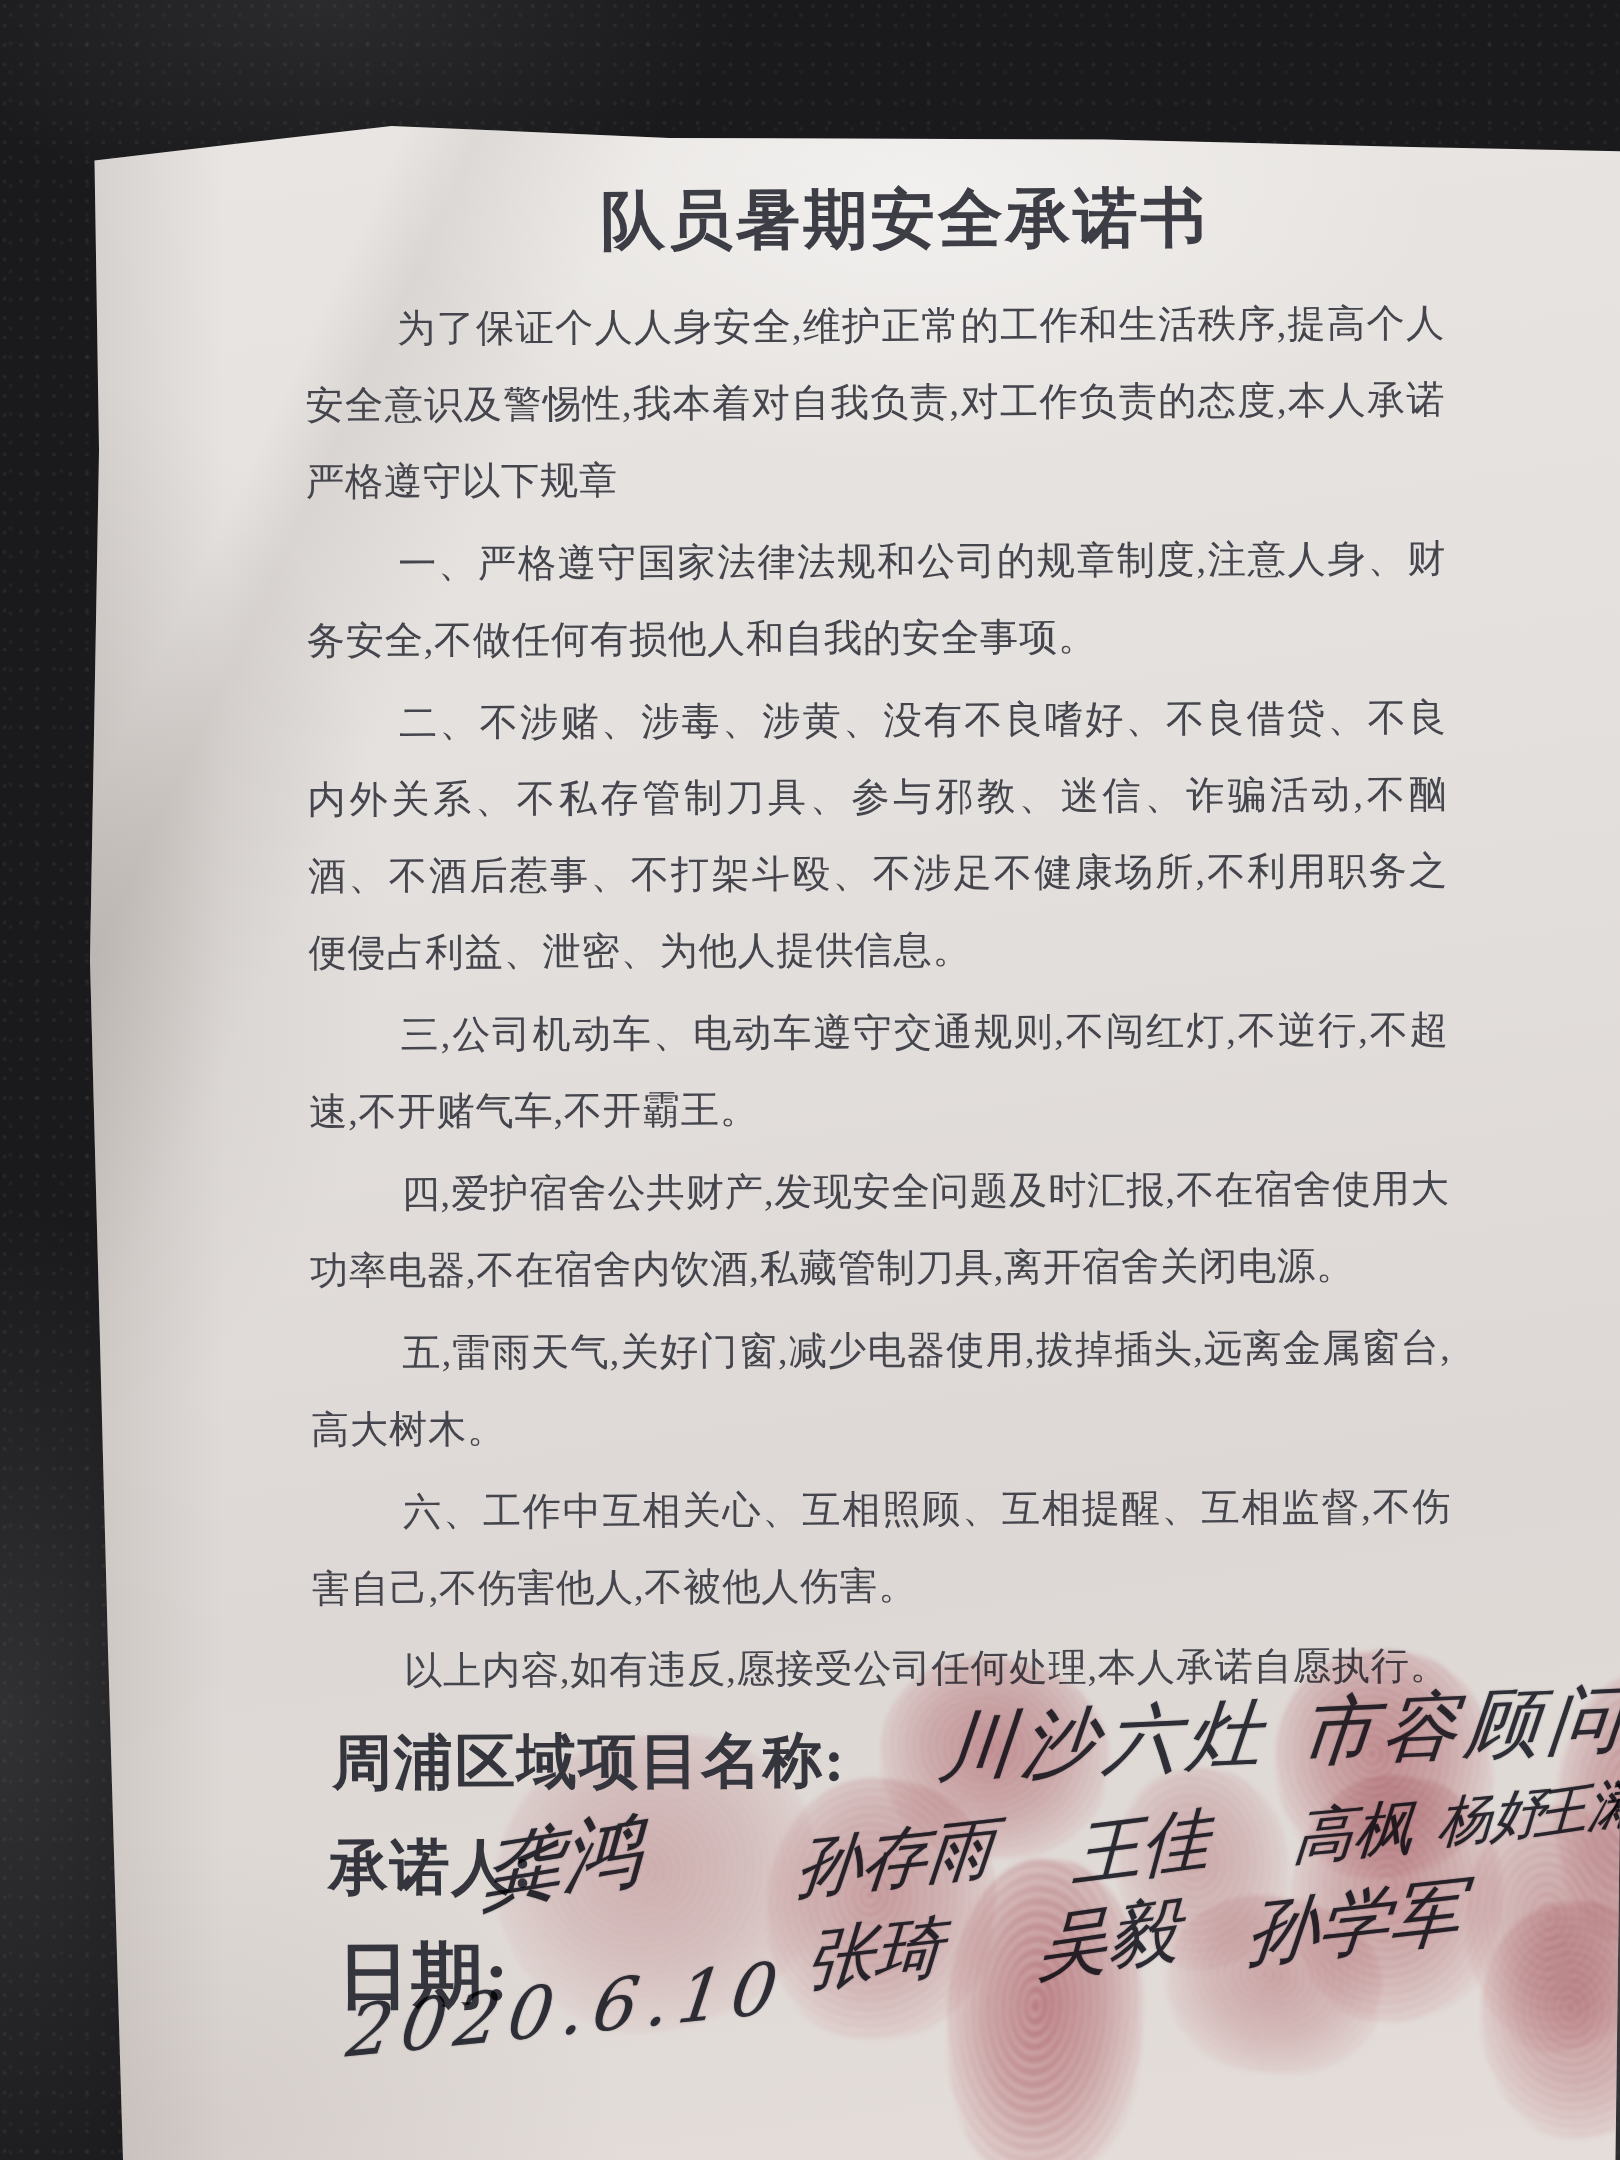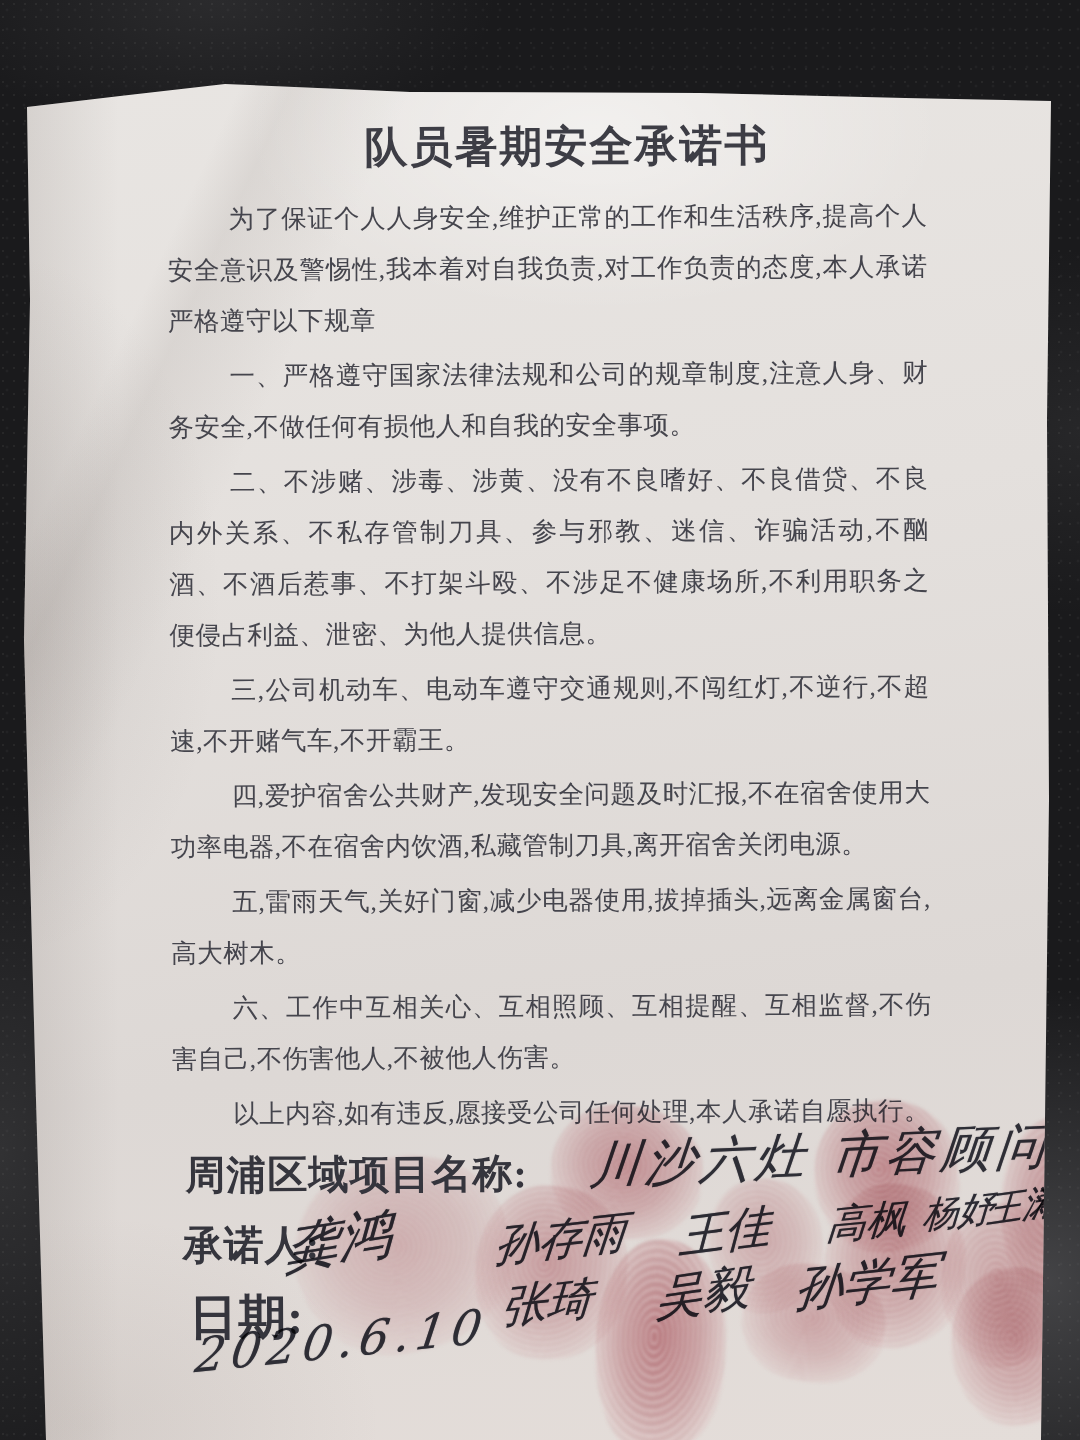--- a/index.html
+++ b/index.html
@@ -17,21 +17,21 @@
        background:
          radial-gradient(ellipse 340px 420px at 97% 89%, rgba(130,130,133,.40), transparent 70%),
          radial-gradient(ellipse 260px 500px at 0% 80%, rgba(110,110,112,.28), transparent 70%),
          radial-gradient(ellipse 400px 200px at 20% 0%, rgba(120,120,122,.18), transparent 70%),
          radial-gradient(ellipse 300px 260px at 100% 30%, rgba(90,90,92,.20), transparent 70%);}
   
   .paper{position:absolute;inset:0;z-index:2;
        clip-path:polygon(27px 107px,120px 96px,225px 84px,410px 92px,700px 93px,905px 98px,
                          1051px 101px,1047px 420px,1049px 800px,1041px 1440px,
                          46px 1440px,36px 1100px,24px 640px,30px 300px);
-       background:linear-gradient(172deg,#e9e6e3 0%,#e4e0dd 38%,#ddd8d5 70%,#e4ddd9 100%);}
+       background:linear-gradient(172deg,#e9e6e3 0%,#e4e0dd 38%,#ddd8d5 70%,#e4ddd9 100%);margin-left:36px;}
   .paper::before{content:"";position:absolute;inset:0;
        background:
          radial-gradient(ellipse 500px 260px at 55% 9%, rgba(255,255,255,.45), transparent 70%),
          linear-gradient(to right, rgba(115,105,100,.20), transparent 11%),
          radial-gradient(ellipse 300px 500px at 1% 42%, rgba(120,112,108,.16), transparent 70%),
          radial-gradient(ellipse 420px 300px at 8% 99%, rgba(125,115,110,.14), transparent 70%),
          linear-gradient(115deg, transparent 16%, rgba(125,115,110,.12) 19%, transparent 26%);}
   .content{position:absolute;inset:0;transform:rotate(-.3deg);}
   .doc-title{position:absolute;left:170px;top:118px;width:800px;text-align:center;
        font-size:43px;font-weight:bold;letter-spacing:2px;color:#3d3d45;}

